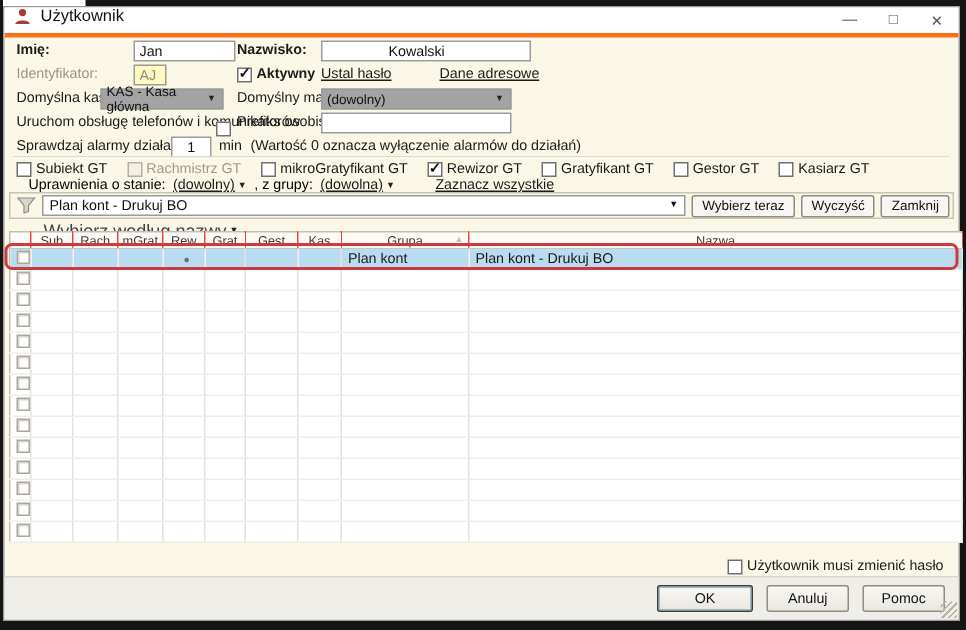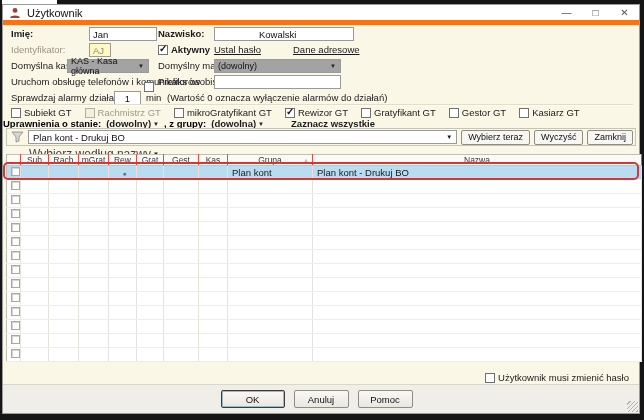--- a/index.html
+++ b/index.html
@@ -2,21 +2,21 @@
 <html><head>
 <meta charset="utf-8">
 <style>
   * { margin:0; padding:0; box-sizing:border-box; }
   html,body { width:644px; height:420px; }
   body { background:#151515; font-family:"Liberation Sans", sans-serif; position:relative; overflow:hidden; }
   .notch { position:absolute; left:2px; top:0; width:55px; height:4px; background:#fff; }
   .dialog { position:absolute; left:2px; top:4px; width:638px; height:410px; background:#FBF7E6; border:1px solid #9b9b9b; }
 
   
-  .titlebar { position:absolute; left:0; top:0; right:0; height:20px; background:#ffffff; border-bottom:5px solid #f97316; display:flex; align-items:center; }
+  .titlebar { position:absolute; left:0; top:0; right:0; height:20px; background:#ffffff; border-bottom:3px solid #f97316; display:flex; align-items:flex-start; }
   .title-icon { margin-left:6px; width:12px; height:12px; }
   .title-text { margin-left:6px; font-size:11px; color:#111; }
   .win-controls { margin-left:auto; display:flex; height:100%; }
   .win-btn { width:29px; height:100%; display:flex; align-items:center; justify-content:center; font-size:10px; color:#555; }
 
   .lbl { position:absolute; font-size:9.5px; color:#1a1a1a; line-height:14px; white-space:nowrap; }
   .lbl.b { font-weight:bold; }
   .lbl.dis { color:#9a9588; font-weight:normal; }
   .field { position:absolute; height:14px; border:1px solid #9a9a9a; background:#fff; font-size:9.5px; font-family:"Liberation Sans",sans-serif; padding:0 3px; color:#111; }
   .field.dis { background:#fef9c3; color:#8f8b80; }
@@ -51,21 +51,21 @@
   tr.sel td { background:#b9dcf1; }
   td.c, th.c { text-align:center; padding:0; }
   .row-cb { display:inline-block; width:9px; height:9px; border:1px solid #a9a7a0; background:#fdfdfb; box-shadow:inset 1px 1px 0 #d7d5ce; }
   .dot { color:#6f6f6f; font-size:7px; }
   .sort-ind { position:absolute; right:3px; top:2px; font-size:6px; color:#c2c0b8; }
   .red-box { position:absolute; left:0px; top:157px; width:636px; height:18px; border:2px solid #ce3a3c; border-radius:5px; pointer-events:none; z-index:5; }
 
   
   .bottom-links { position:absolute; left:8px; top:368px; display:flex; gap:24px; }
   .must-change { position:absolute; right:10px; top:367px; }
-  .footer { position:absolute; left:0; right:0; bottom:0; height:29px; background:#f0eee8; border-top:1px solid #d9d6cc; display:flex; align-items:center; justify-content:center; gap:9px; padding-right:9px; }
+  .footer { position:absolute; left:0; right:0; bottom:0; height:29px; background:#f0eee8; border-top:1px solid #d9d6cc; display:flex; align-items:center; justify-content:flex-end; gap:9px; padding-right:9px; }
   .btn { height:18px; border:1px solid #8e8c84; background:linear-gradient(#f9f8f5,#e9e7e0); font-size:9.5px; color:#111; display:flex; align-items:center; justify-content:center; border-radius:2px; }
   .btn.default { border:1px solid #3c3c3c; box-shadow:0 0 0 1px #9fb8c9 inset; }
   .grip { position:absolute; right:1px; bottom:1px; width:11px; height:11px; background:repeating-linear-gradient(135deg, transparent 0 2px, #b5b2a8 2px 3px); }
 </style>
 </head>
 <body>
 
 <div class="notch"></div>
 
 <div class="dialog">
@@ -156,21 +156,21 @@
         <span class="cb"></span>
         <span>Gestor GT</span>
       </span>
     <span class="cbrow">
         <span class="cb"></span>
         <span>Kasiarz GT</span>
       </span>
   </div>
 
   
-  <div class="pos" style="left:0; top:113px; display:flex; align-items:center; gap:5px; font-size:9.5px;font-weight:bold;">
+  <div class="pos" style="left:16px; top:113px; display:flex; align-items:center; gap:5px; font-size:9.5px;">
     <span>Uprawnienia o stanie:</span>
     <span class="droplink">
       <a class="link">(dowolny)</a>
       <span class="dl-arrow">▼</span>
     </span>
     <span>, z grupy:</span>
     <span class="droplink">
       <a class="link">(dowolna)</a>
       <span class="dl-arrow">▼</span>
     </span>

